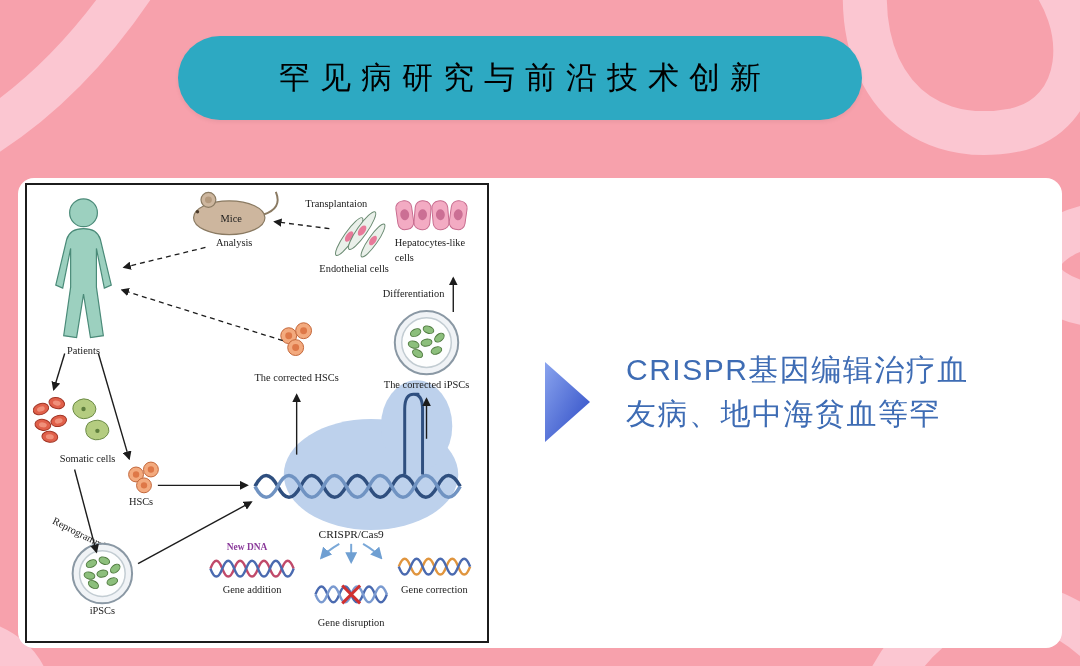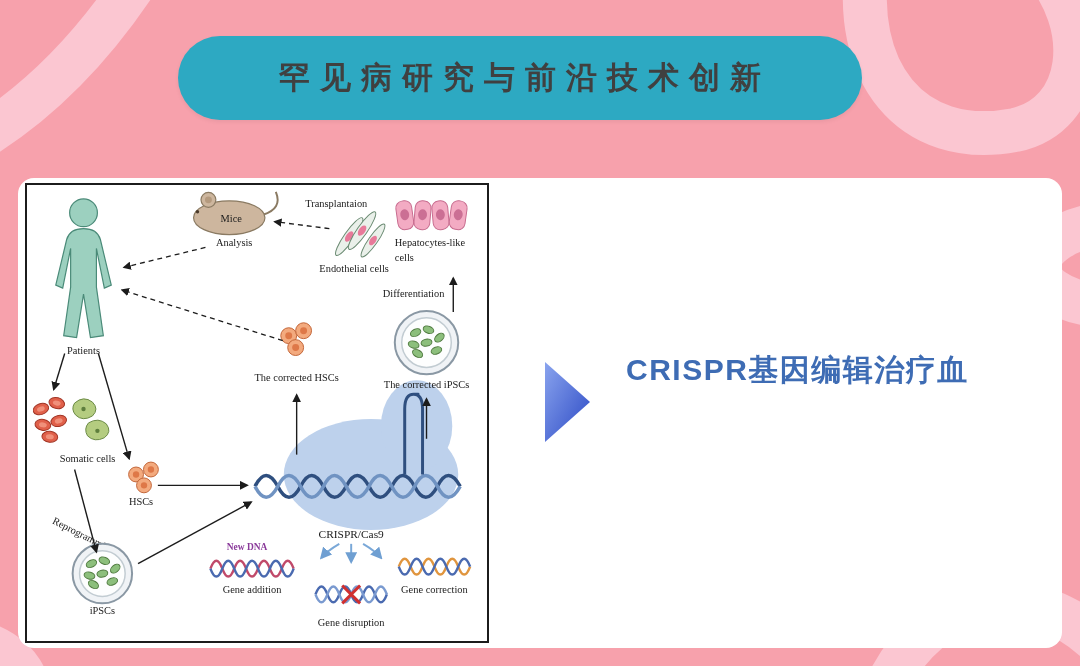--- a/index.html
+++ b/index.html
@@ -11,21 +11,21 @@
   }
   .bg-decor { position:absolute; left:0; top:0; width:1080px; height:666px; }
 
   .banner {
     position:absolute; left:178px; top:36px; width:684px; height:84px;
     background:#2da9c2; border-radius:42px;
     display:flex; align-items:center; justify-content:center;
     box-shadow:0 2px 4px rgba(0,0,0,0.06);
   }
   .banner .banner-label {
-    color:#404040; font-size:31px; font-weight:bold;
+    color:#000000; font-size:31px; font-weight:normal;
     letter-spacing:10px; text-indent:10px; white-space:nowrap;
   }
 
   .card {
     position:absolute; left:18px; top:178px; width:1044px; height:470px;
     background:#ffffff; border-radius:16px;
   }
 
   .diagram-frame {
     position:absolute; left:7px; top:5px; width:464px; height:460px;
@@ -34,21 +34,21 @@
   .diagram-frame svg { width:100%; height:100%; display:block; }
 
   .dsvg text { font-family:"Liberation Serif", serif; font-size:10.5px; fill:#1b1b1b; }
   .dsvg text.crispr { font-size:11.5px; }
   .dsvg text.newdna { font-size:9.5px; fill:#8a3a9a; font-weight:bold; }
 
   .pointer { position:absolute; left:527px; top:184px; width:46px; height:80px; }
 
   .caption {
     position:absolute; left:608px; top:170px; width:424px;
-    color:#3e6cb4; font-size:30px; line-height:44px; letter-spacing:1.5px;font-weight:bold;
+    color:#3e6cb4; font-size:30px; line-height:44px; letter-spacing:1.5px;
   }
 </style>
 </head>
 <body>
 
 <svg class="bg-decor" viewBox="0 0 1080 666">
   <g fill="none" stroke="#fbc6d1" stroke-width="44" stroke-linecap="round">
     <path d="M-40,150 Q70,90 150,-40"></path>
     <path d="M868,-40 C850,70 910,150 1015,130 C1085,115 1095,25 1040,-35"></path>
     <path d="M1095,225 C1020,240 1020,295 1095,305"></path>
@@ -301,15 +301,16 @@
       <linearGradient id="ptg" x1="0" y1="0" x2="1" y2="1">
         <stop offset="0" stop-color="#8aa4ee"></stop>
         <stop offset="1" stop-color="#2a48c4"></stop>
       </linearGradient>
     </defs>
     <polygon points="0,0 45,40 0,80" fill="url(#ptg)"></polygon>
   </svg>
 
   <div class="caption">
     <div>CRISPR基因编辑治疗血</div>
+    <div>友病、地中海贫血等罕</div>
   </div>
 
 </div>
 
 </body></html>

